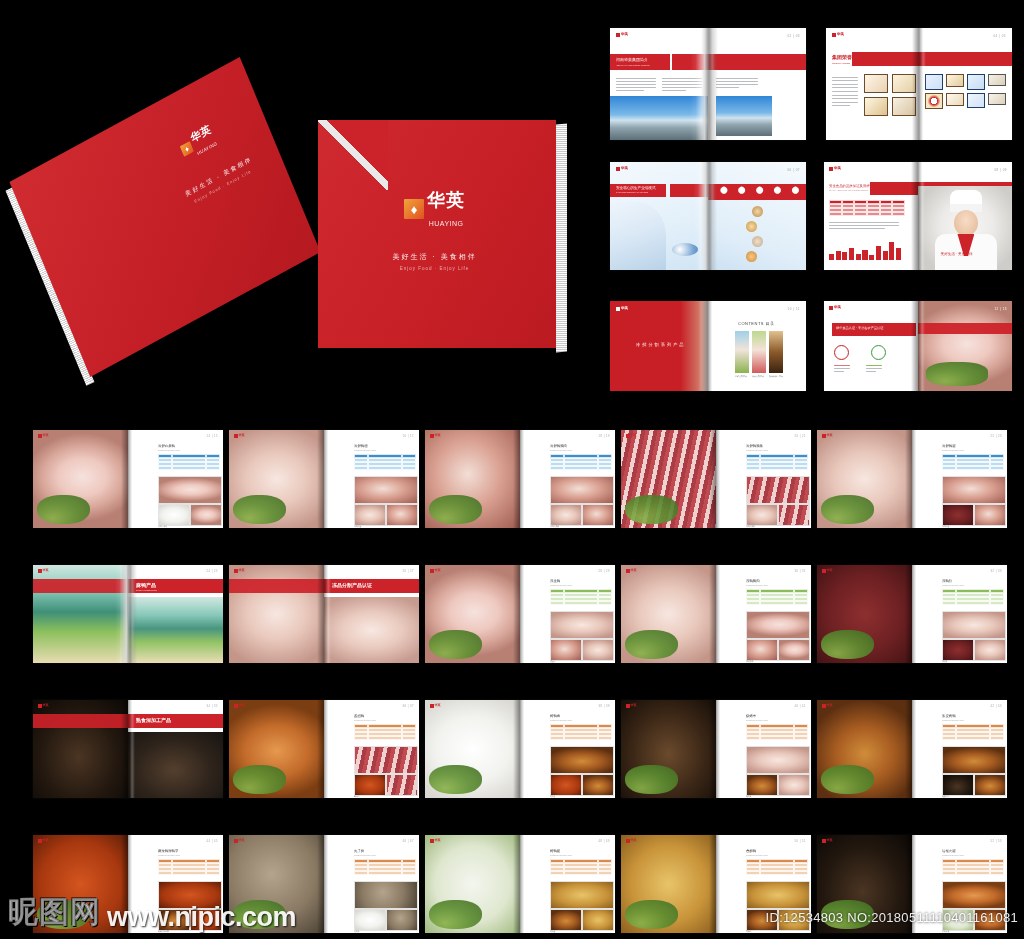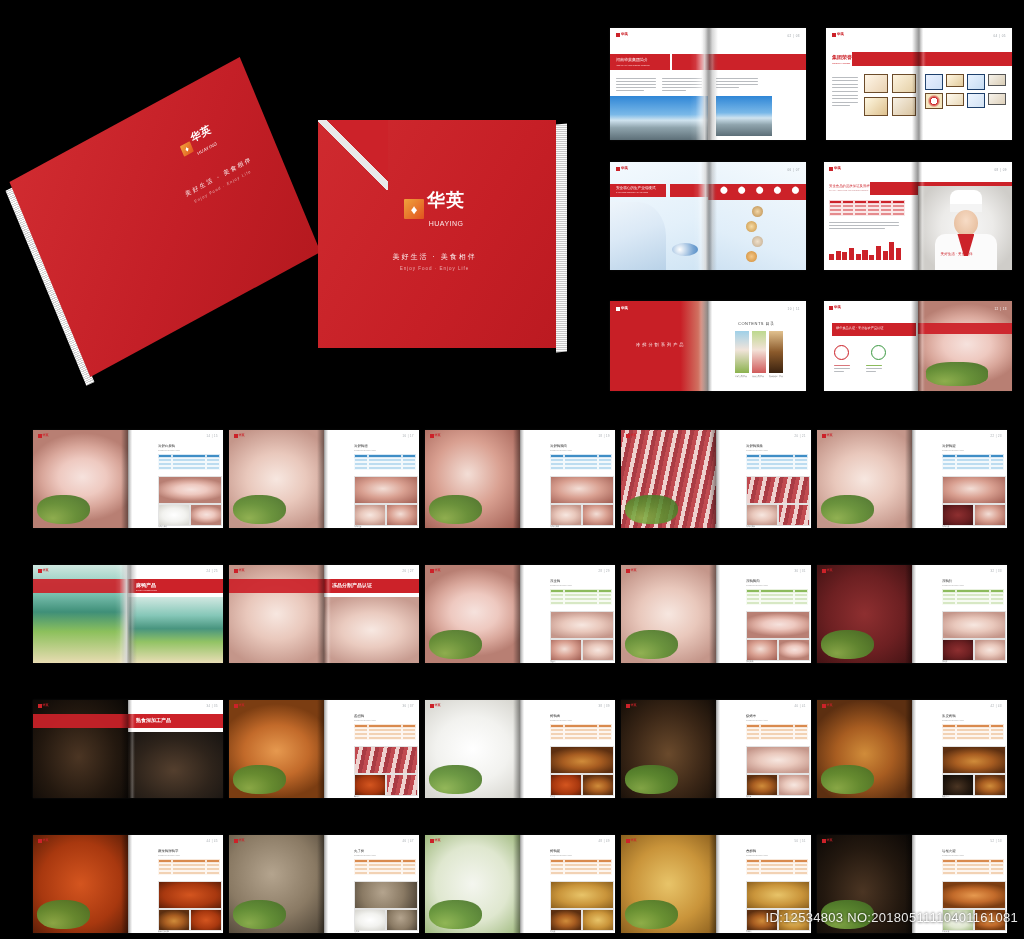--- a/index.html
+++ b/index.html
@@ -1269,15 +1269,19 @@
           <div class="subph ph ph-hamlog" style="left:30px;top:46px;width:62px;height:26px;"></div>
           <div class="subph ph ph-cucum" style="left:30px;top:74px;width:30px;height:20px;"></div>
           <div class="subph ph ph-hamlog" style="left:62px;top:74px;width:30px;height:20px;"></div>
           <div class="cap" style="left:30px;top:95px;font-size:1.8px;">培根火腿</div>
       </div>
       <div class="gutter"></div>
 
     </div>
     </div>
 
+  <div id="watermark">
+    <span class="wm-cn">昵图网</span>
+    <span class="wm-url">www.nipic.com</span>
+  </div>
   <div id="wm-id">ID:12534803 NO:20180511110401161081</div>
 
 </div>
 
 </body></html>

